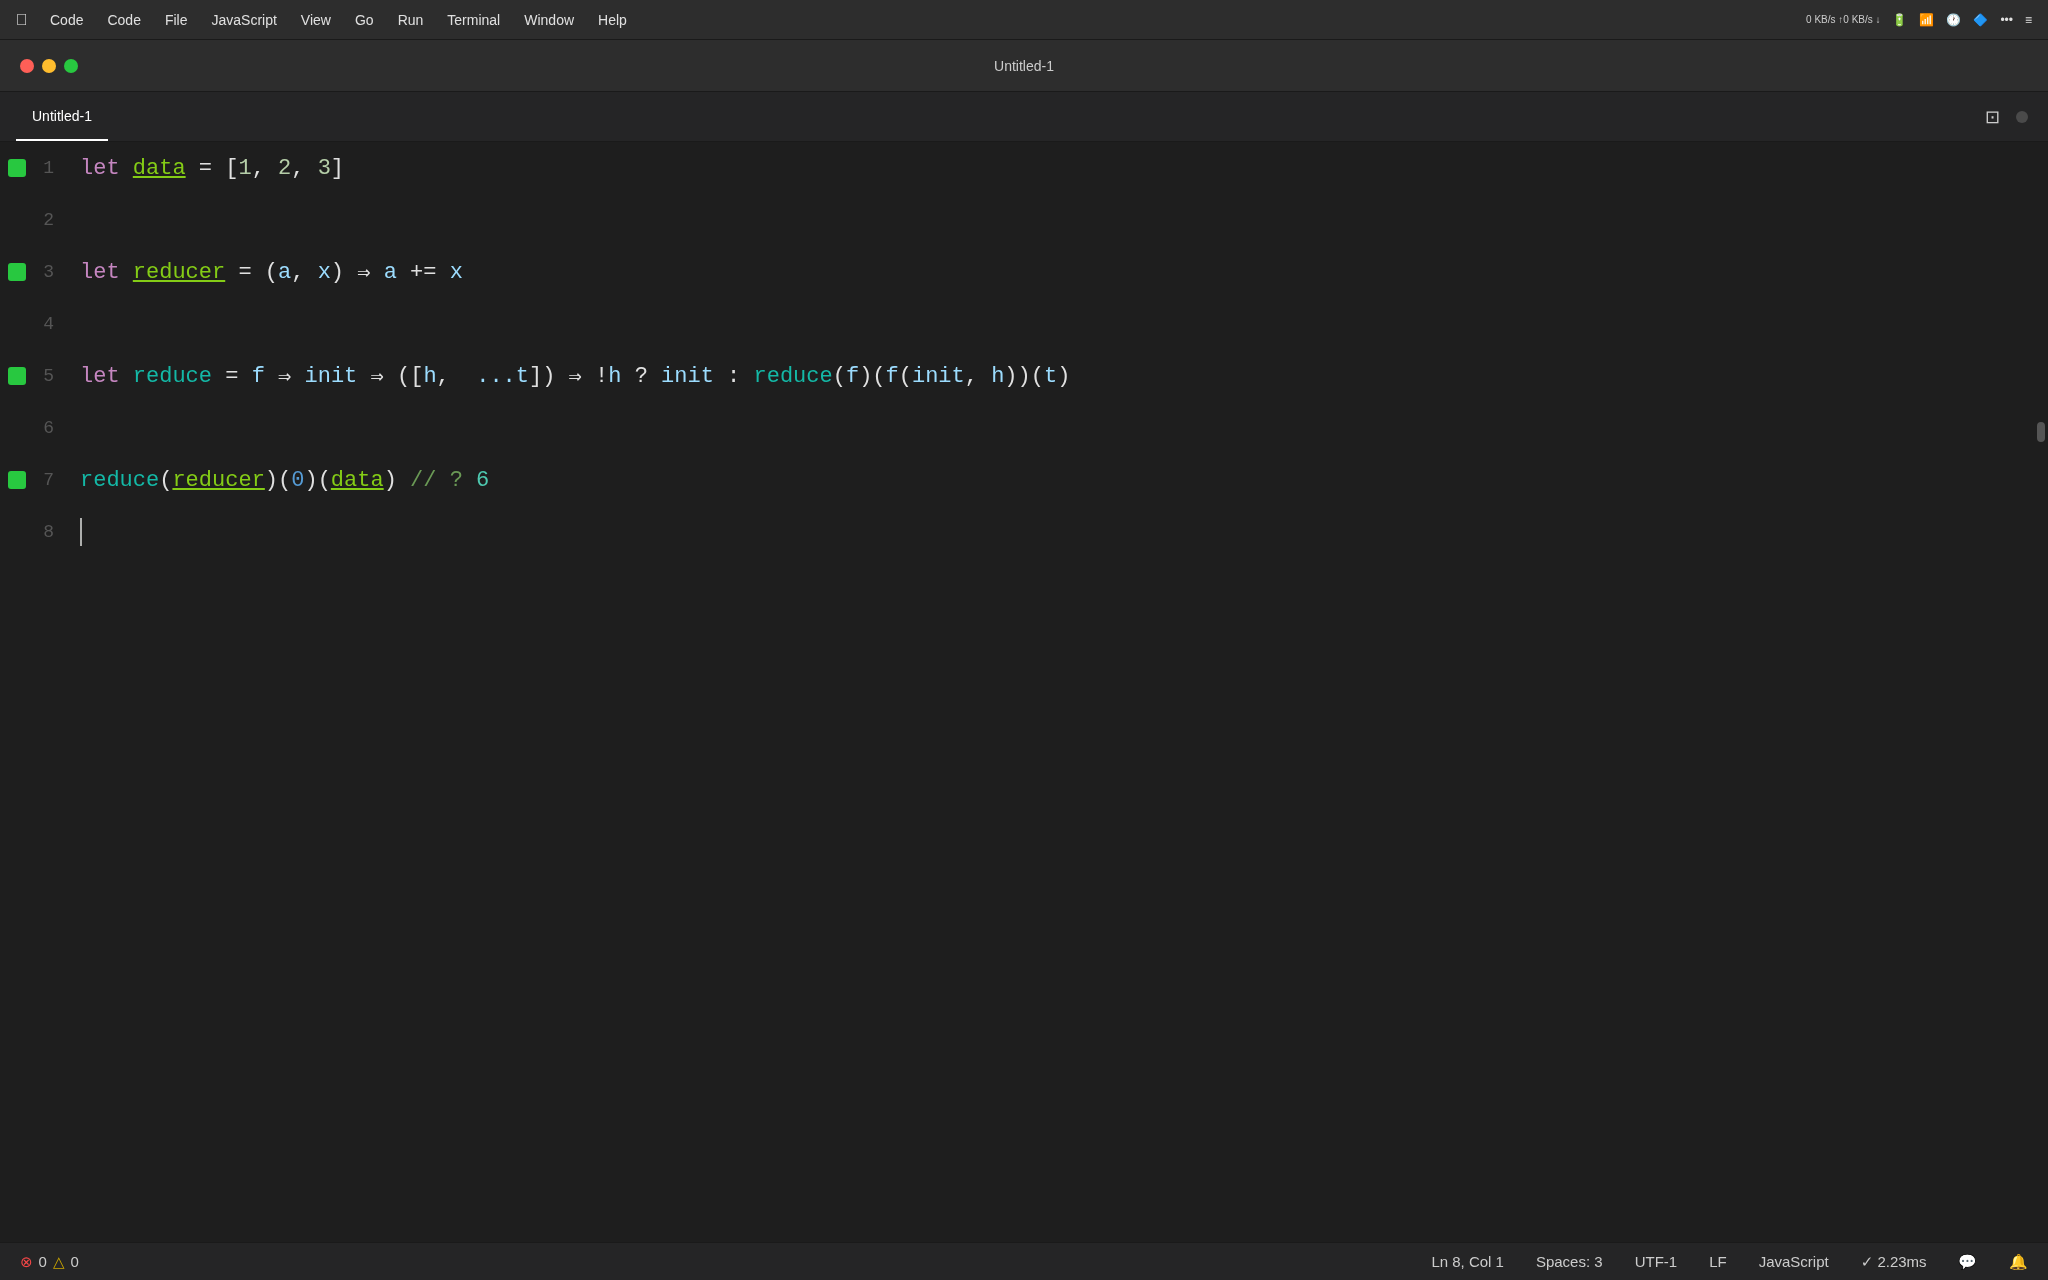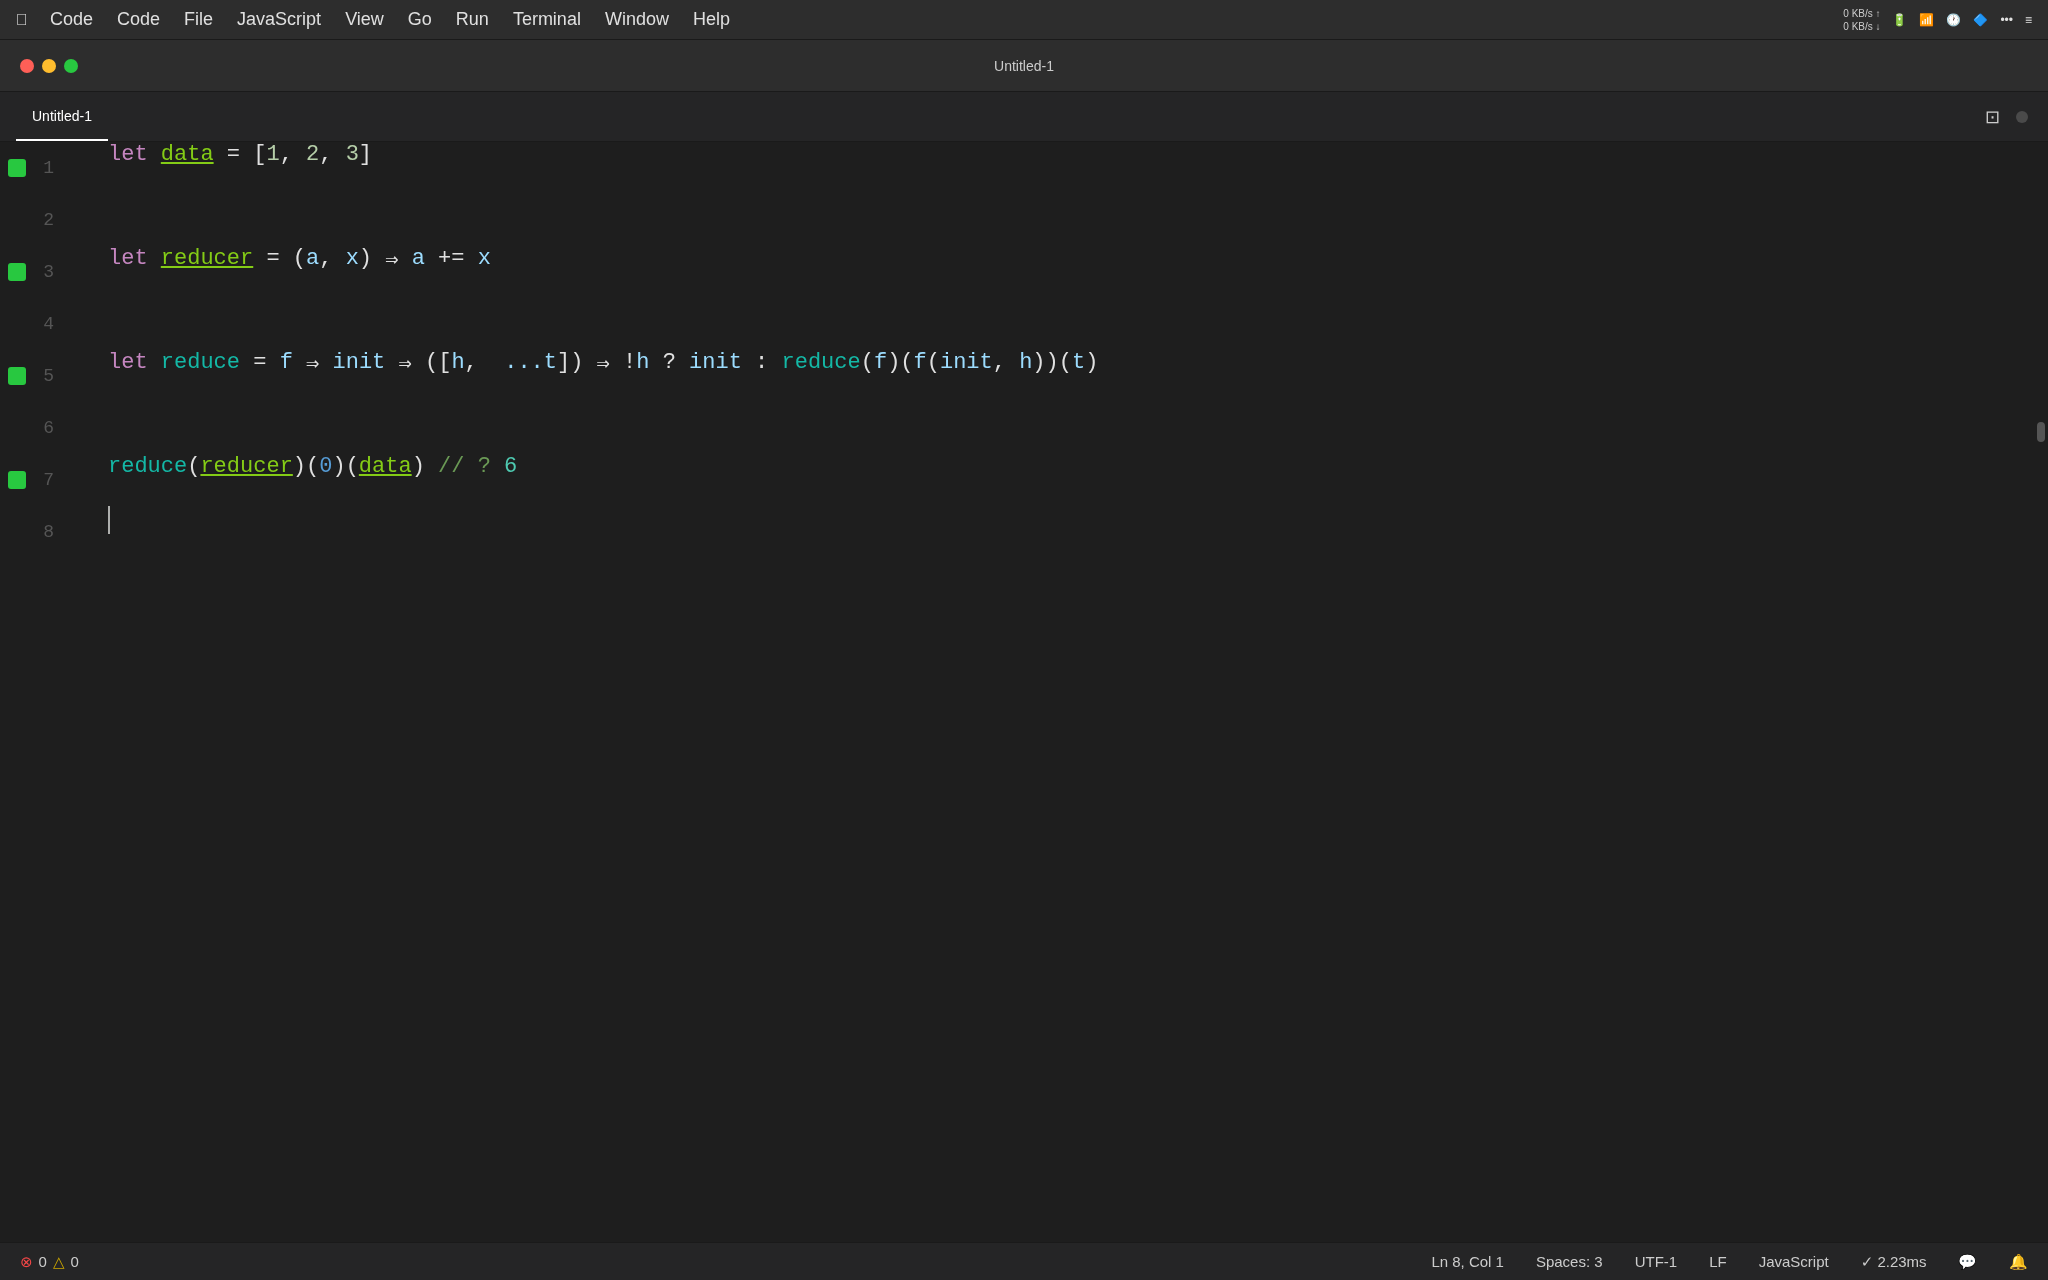--- a/index.html
+++ b/index.html
@@ -21,37 +21,37 @@
       gap: 4px;
       border-bottom: 1px solid #1a1a1a;
     }
     .apple-icon {
       font-size: 16px;
       color: #e0e0e0;
       margin-right: 8px;
     }
     .menu-item {
       color: #e0e0e0;
-      font-size: 18px;
+      font-size: 14px;
       padding: 4px 10px;
       border-radius: 4px;
       cursor: pointer;
       white-space: nowrap;
     }
     .menubar-right {
       margin-left: auto;
       display: flex;
       align-items: center;
       gap: 12px;
       color: #e0e0e0;
       font-size: 12px;
     }
     .menubar-right .network-info {
       display: flex;
-      flex-direction: column;
+      flex-direction: row;
       align-items: flex-end;
       font-size: 10px;
       line-height: 1.3;
       color: #ccc;
     }
 
     
     .titlebar {
       height: 52px;
       background: #2d2d2d;
@@ -161,25 +161,24 @@
     }
     .code-area {
       flex: 1;
       padding: 0 0 0 20px;
       overflow: hidden;
       position: relative;
     }
     .code-line {
       height: 52px;
       display: flex;
-      align-items: flex-start;
+      align-items: center;
       font-family: 'Menlo', 'Monaco', 'Courier New', monospace;
       font-size: 22px;
       white-space: pre;
-      margin-left: 28px;
     }
     
     .kw { color: #c586c0; } 
     .var-name { color: #84cc16; text-decoration: underline; } 
     .num { color: #b5cea8; } 
     .punct { color: #e0e0e0; } 
     .param { color: #9cdcfe; } 
     .arrow { color: #e0e0e0; } 
     .comment { color: #6a9955; } 
     .comment-val { color: #4ec9b0; } 

